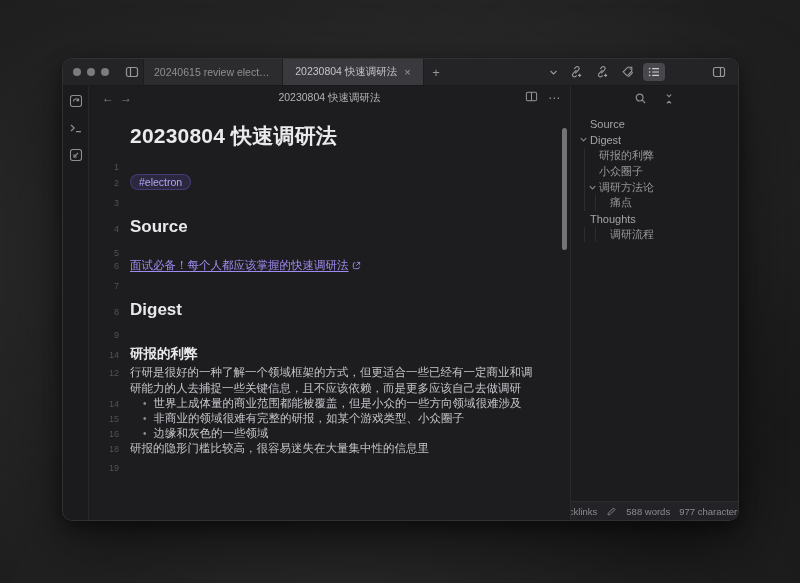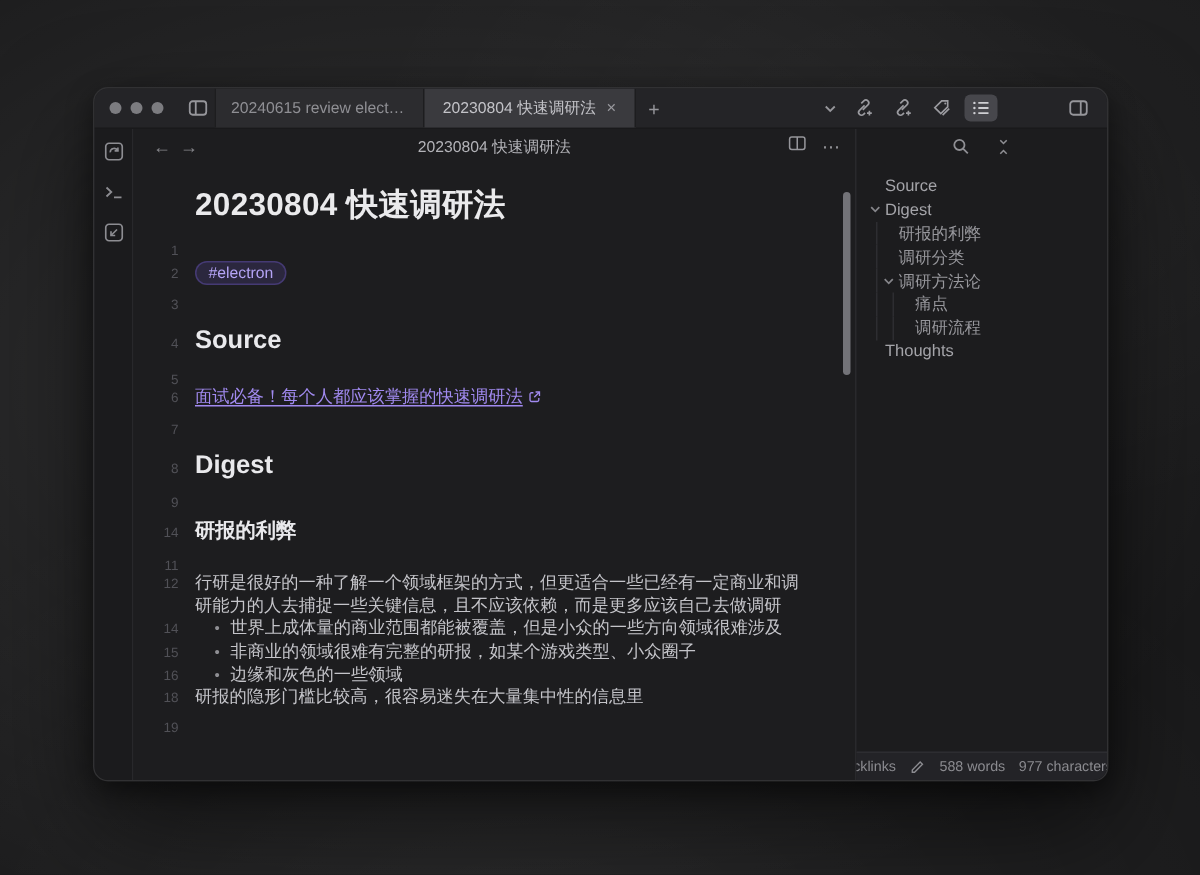--- a/index.html
+++ b/index.html
@@ -239,24 +239,20 @@
               <div class="rowbody"><span class="txt">Digest</span></div>
             </div>
             <div class="row row-blank">
               <span class="num">9</span>
               <div class="rowbody"></div>
             </div>
             <div class="row row-h3">
               <span class="num">14</span>
               <div class="rowbody"><span class="txt">研报的利弊</span></div>
             </div>
-            <div class="row row-blank">
-              <span class="num">11</span>
-              <div class="rowbody"></div>
-            </div>
             <div class="row row-p">
               <span class="num">12</span>
               <div class="rowbody"><span class="txt">行研是很好的一种了解一个领域框架的方式，但更适合一些已经有一定商业和调研能力的人去捕捉一些关键信息，且不应该依赖，而是更多应该自己去做调研</span></div>
             </div>
             <div class="row row-bullet">
               <span class="num">14</span>
               <div class="rowbody"><span class="marker">•</span><span class="txt">世界上成体量的商业范围都能被覆盖，但是小众的一些方向领域很难涉及</span></div>
             </div>
             <div class="row row-bullet">
               <span class="num">15</span>
@@ -306,41 +302,41 @@
               </svg>
             </span>
             <span class="o-label">Digest</span>
           </div>
           <div class="o-item lv1">
             <span class="o-chev"></span>
             <span class="o-label">研报的利弊</span>
           </div>
           <div class="o-item lv1">
             <span class="o-chev"></span>
-            <span class="o-label">调研分类</span>
+            <span class="o-label">小众圈子</span>
           </div>
           <div class="o-item lv1">
             <span class="o-chev">
               <svg width="9" height="9" viewBox="0 0 10 10" fill="none" stroke="currentColor" stroke-width="1.3">
                 <polyline points="2,3.5 5,6.5 8,3.5"></polyline>
               </svg>
             </span>
             <span class="o-label">调研方法论</span>
           </div>
           <div class="o-item lv2">
             <span class="o-chev"></span>
             <span class="o-label">痛点</span>
           </div>
+          <div class="o-item lv0">
+            <span class="o-chev"></span>
+            <span class="o-label">Thoughts</span>
+          </div>
           <div class="o-item lv2">
             <span class="o-chev"></span>
             <span class="o-label">调研流程</span>
-          </div>
-          <div class="o-item lv0">
-            <span class="o-chev"></span>
-            <span class="o-label">Thoughts</span>
           </div>
         </div>
       <div class="statusbar">
         <span>0 backlinks</span>
         <span class="pencil">
           <svg width="11" height="11" viewBox="0 0 13 13" fill="none" stroke="currentColor" stroke-width="1.1">
               <path d="M8.8 2.4l1.8 1.8L4.4 10.4H2.6V8.6z"></path>
             </svg>
         </span>
         <span>588 words</span>

